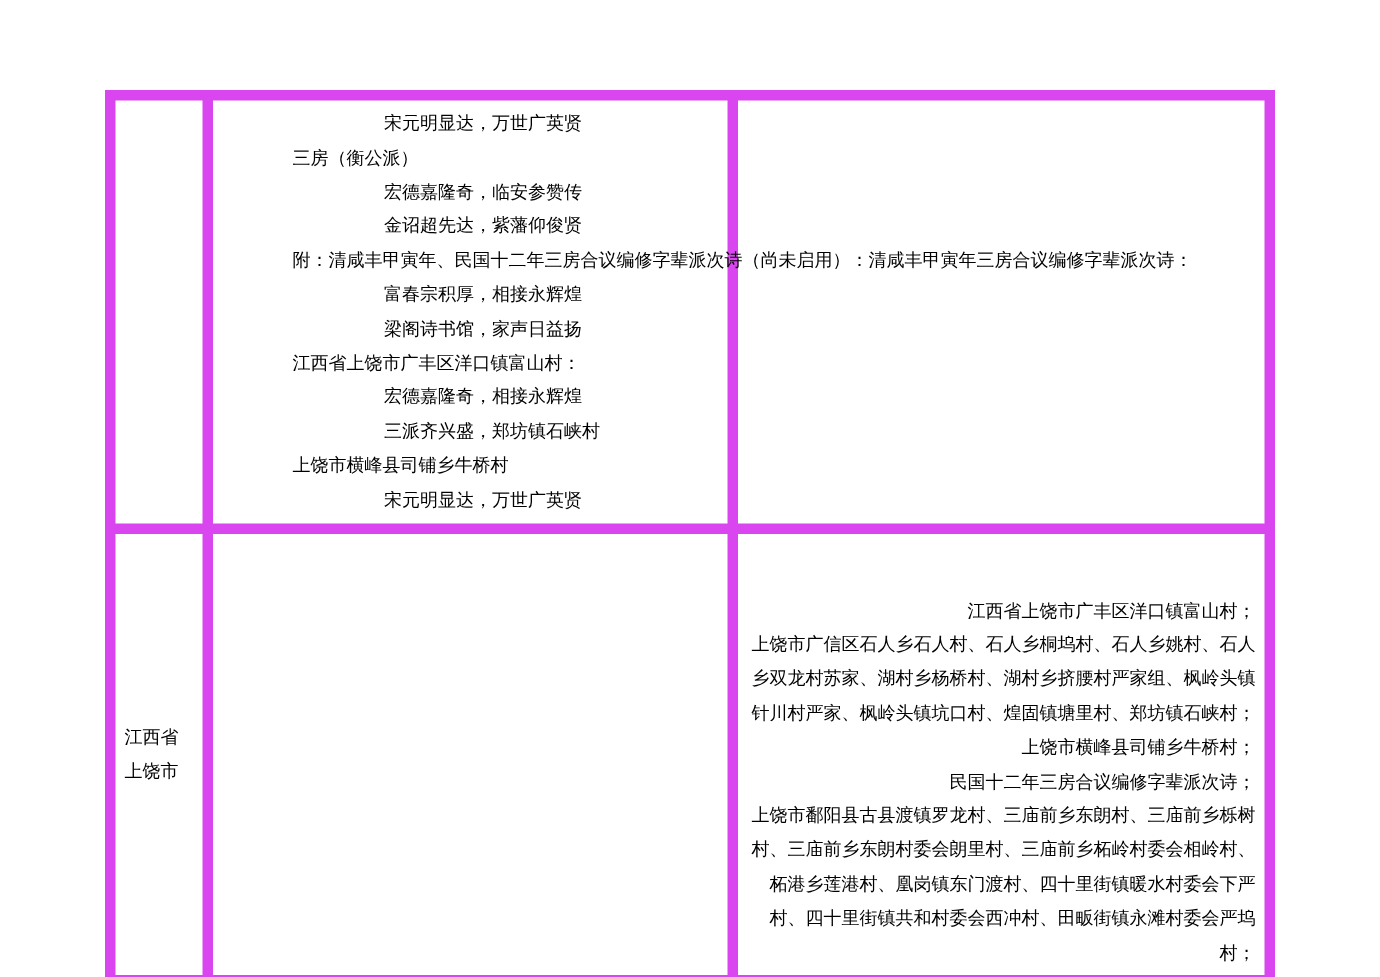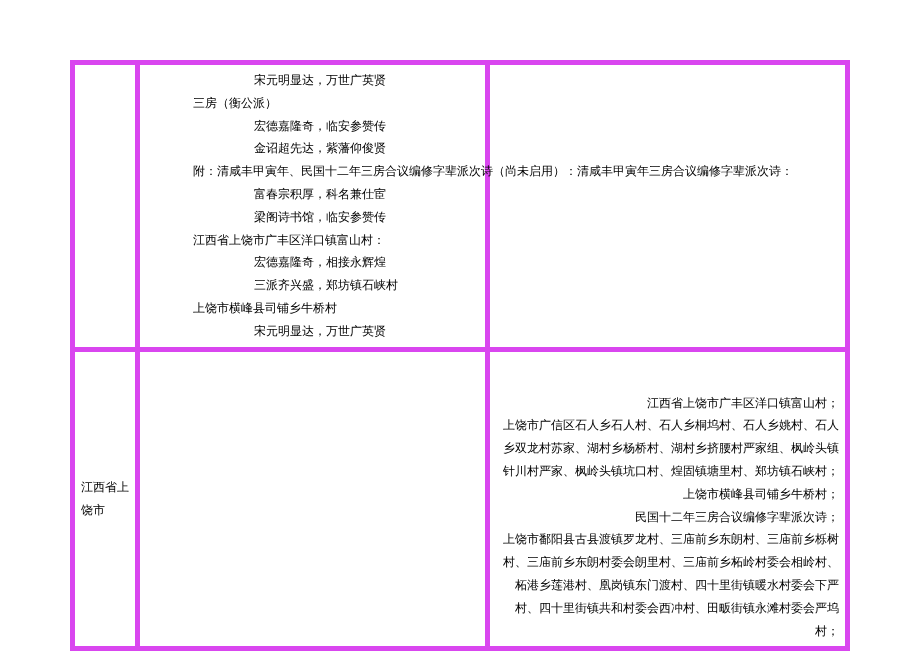--- a/index.html
+++ b/index.html
@@ -14,21 +14,21 @@
       padding: 60px 70px 50px 70px;
       width: 920px;
       color: #000;
     }
     table {
       border-collapse: collapse;
       width: 100%;
       table-layout: fixed;
     }
     td {
-      border: 5px solid #d946ef;
+      border: 7px solid #d946ef;
       padding: 4px 6px;
       vertical-align: top;
       font-size: 12px;
       line-height: 1.9;
     }
     .col-label {
       width: 65px;
       text-align: left;
       vertical-align: middle;
       margin-left: 15px;
@@ -60,22 +60,22 @@
     <td class="col-label">
       <span></span>
     </td>
     <td class="col-middle">
       <div id="row1-middle-content">
             <div class="poem-line indent-poem">宋元明显达，万世广英贤</div>
             <div class="poem-line indent-small">三房（衡公派）</div>
             <div class="poem-line indent-poem">宏德嘉隆奇，临安参赞传</div>
             <div class="poem-line indent-poem">金诏超先达，紫藩仰俊贤</div>
             <div class="poem-line indent-small">附：清咸丰甲寅年、民国十二年三房合议编修字辈派次诗（尚未启用）：清咸丰甲寅年三房合议编修字辈派次诗：</div>
-            <div class="poem-line indent-poem">富春宗积厚，科名兼仕宦</div>
-            <div class="poem-line indent-poem">梁阁诗书馆，临安参赞传</div>
+            <div class="poem-line indent-poem">富春宗积厚，相接永辉煌</div>
+            <div class="poem-line indent-poem">梁阁诗书馆，家声日益扬</div>
             <div class="poem-line indent-small">江西省上饶市广丰区洋口镇富山村：</div>
             <div class="poem-line indent-poem">宏德嘉隆奇，相接永辉煌</div>
             <div class="poem-line indent-poem">三派齐兴盛，郑坊镇石峡村</div>
             <div class="poem-line indent-small">上饶市横峰县司铺乡牛桥村</div>
             <div class="poem-line indent-poem">宋元明显达，万世广英贤</div>
           </div>
     </td>
     <td class="col-right">
       <span></span>
     </td>

